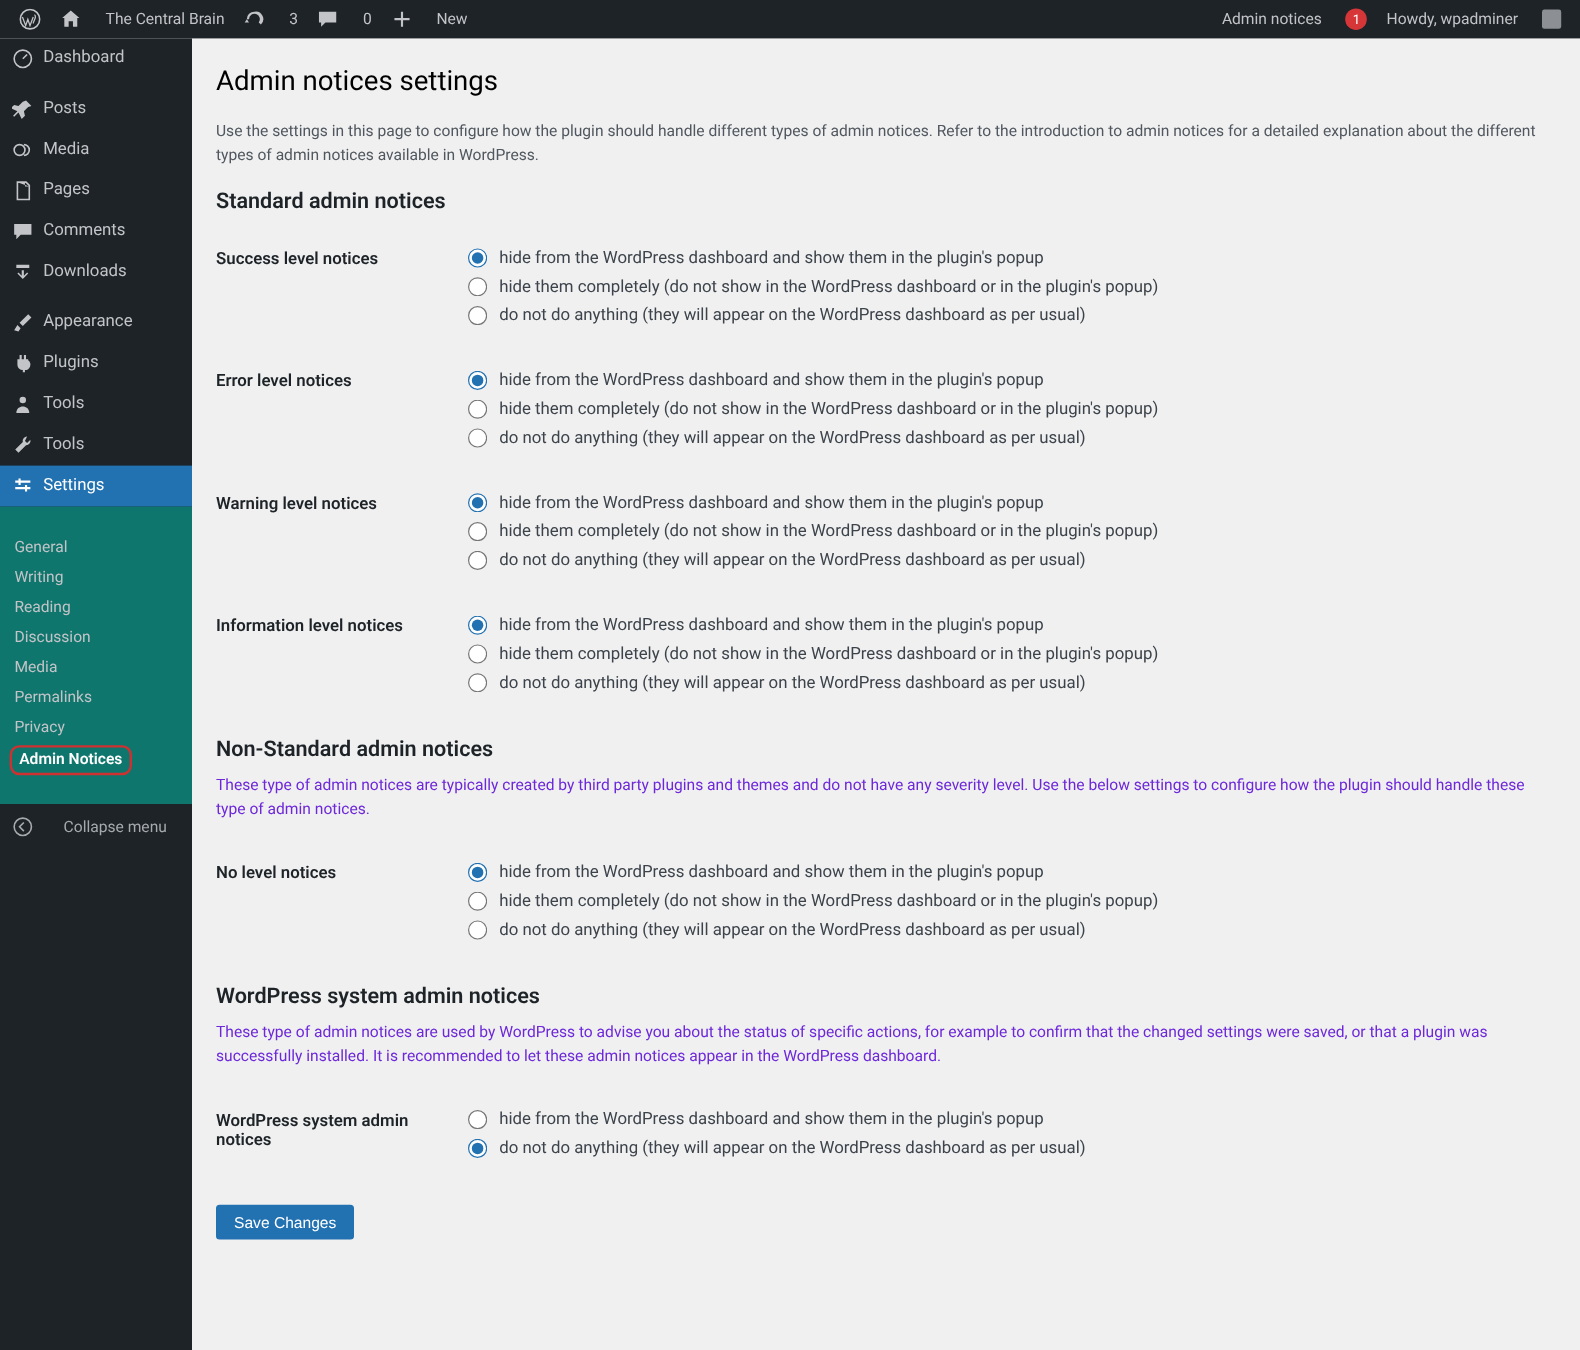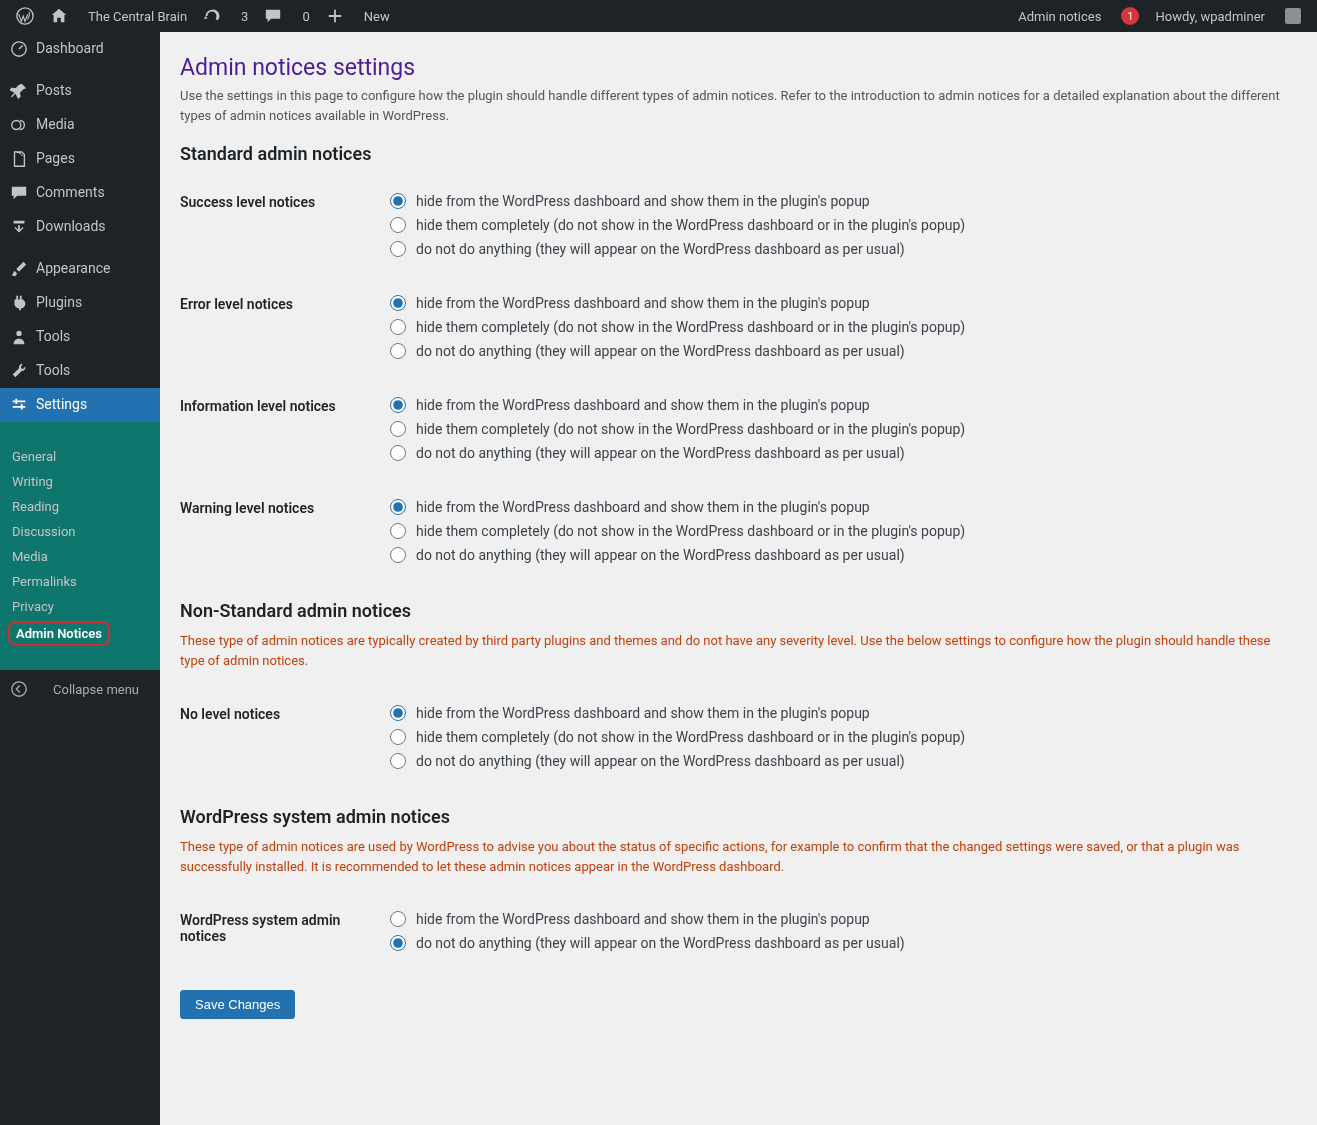--- a/index.html
+++ b/index.html
@@ -22,24 +22,24 @@
 .submenu { background: #0f766e; padding: 22px 0; }
 .submenu-item { padding: 5px 12px; font-size: 13px; color: #c3c4c7; cursor: pointer; }
 .submenu-item.highlighted { display: inline-block; margin: 2px 8px; padding: 3px 6px; border: 2px solid #d03030; border-radius: 8px; color: #fff; font-weight: 600; }
 .collapse { display: flex; align-items: center; gap: 25px; padding: 10px; cursor: pointer; color: #a7aaad; font-size: 13px; }
 
 
 .ico { width: 18px; height: 18px; display: inline-block; fill: currentColor; flex-shrink: 0; }
 
 
 .content { flex: 1; padding: 12px 20px 40px; max-width: 1150px; }
-h1 { font-size: 23px; font-weight: 400; color: #4c1d95; margin: 10px 0 5px; }
+h1 { font-size: 23px; font-weight: 400; color: #000000; margin: 10px 0 19px; }
 .intro { color: #50575e; margin-bottom: 18px; line-height: 1.5; }
 h2 { font-size: 18px; font-weight: 600; color: #1d2327; margin: 18px 0 10px; }
-.desc { color: #c2410c; margin-bottom: 16px; line-height: 1.5; }
+.desc { color: #6d28d9; margin-bottom: 16px; line-height: 1.5; }
 
 .form-table { width: 100%; border-collapse: collapse; }
 .form-table th { text-align: left; vertical-align: top; width: 200px; padding: 20px 10px 20px 0; font-weight: 600; color: #1d2327; font-size: 14px; }
 .form-table td { padding: 15px 10px; vertical-align: top; }
 .radio-opt { display: flex; align-items: flex-start; gap: 10px; padding: 4px 0; font-size: 14px; color: #3c434a; }
 .radio-opt input[type=radio] { width: 16px; height: 16px; accent-color: #2271b1; }
 
 .button-primary { background: #2271b1; color: #fff; border: 1px solid #2271b1; border-radius: 3px; padding: 6px 14px; font-size: 13px; cursor: pointer; margin-top: 20px; }
 </style>
 </head>
@@ -220,49 +220,49 @@
                 <input type="radio" name="error" style="">
                 <span>hide them completely (do not show in the WordPress dashboard or in the plugin's popup)</span>
               </label>
           <label class="radio-opt">
                 <input type="radio" name="error" style="">
                 <span>do not do anything (they will appear on the WordPress dashboard as per usual)</span>
               </label>
         </td>
       </tr>
       <tr>
+        <th>Warning level notices</th>
+        <td>
+          <label class="radio-opt">
+                <input type="radio" name="warning" checked="" style="">
+                <span>hide from the WordPress dashboard and show them in the plugin's popup</span>
+              </label>
+          <label class="radio-opt">
+                <input type="radio" name="warning" style="">
+                <span>hide them completely (do not show in the WordPress dashboard or in the plugin's popup)</span>
+              </label>
+          <label class="radio-opt">
+                <input type="radio" name="warning" style="">
+                <span>do not do anything (they will appear on the WordPress dashboard as per usual)</span>
+              </label>
+        </td>
+      </tr>
+      <tr>
         <th>Information level notices</th>
         <td>
           <label class="radio-opt">
                 <input type="radio" name="info" checked="" style="">
                 <span>hide from the WordPress dashboard and show them in the plugin's popup</span>
               </label>
           <label class="radio-opt">
                 <input type="radio" name="info" style="">
                 <span>hide them completely (do not show in the WordPress dashboard or in the plugin's popup)</span>
               </label>
           <label class="radio-opt">
                 <input type="radio" name="info" style="">
-                <span>do not do anything (they will appear on the WordPress dashboard as per usual)</span>
-              </label>
-        </td>
-      </tr>
-      <tr>
-        <th>Warning level notices</th>
-        <td>
-          <label class="radio-opt">
-                <input type="radio" name="warning" checked="" style="">
-                <span>hide from the WordPress dashboard and show them in the plugin's popup</span>
-              </label>
-          <label class="radio-opt">
-                <input type="radio" name="warning" style="">
-                <span>hide them completely (do not show in the WordPress dashboard or in the plugin's popup)</span>
-              </label>
-          <label class="radio-opt">
-                <input type="radio" name="warning" style="">
                 <span>do not do anything (they will appear on the WordPress dashboard as per usual)</span>
               </label>
         </td>
       </tr>
     </tbody>
       </table>
 
     <h2>Non-Standard admin notices</h2>
     <p class="desc">These type of admin notices are typically created by third party plugins and themes and do not have any severity level. Use the below settings to configure how the plugin should handle these type of admin notices.</p>
 

